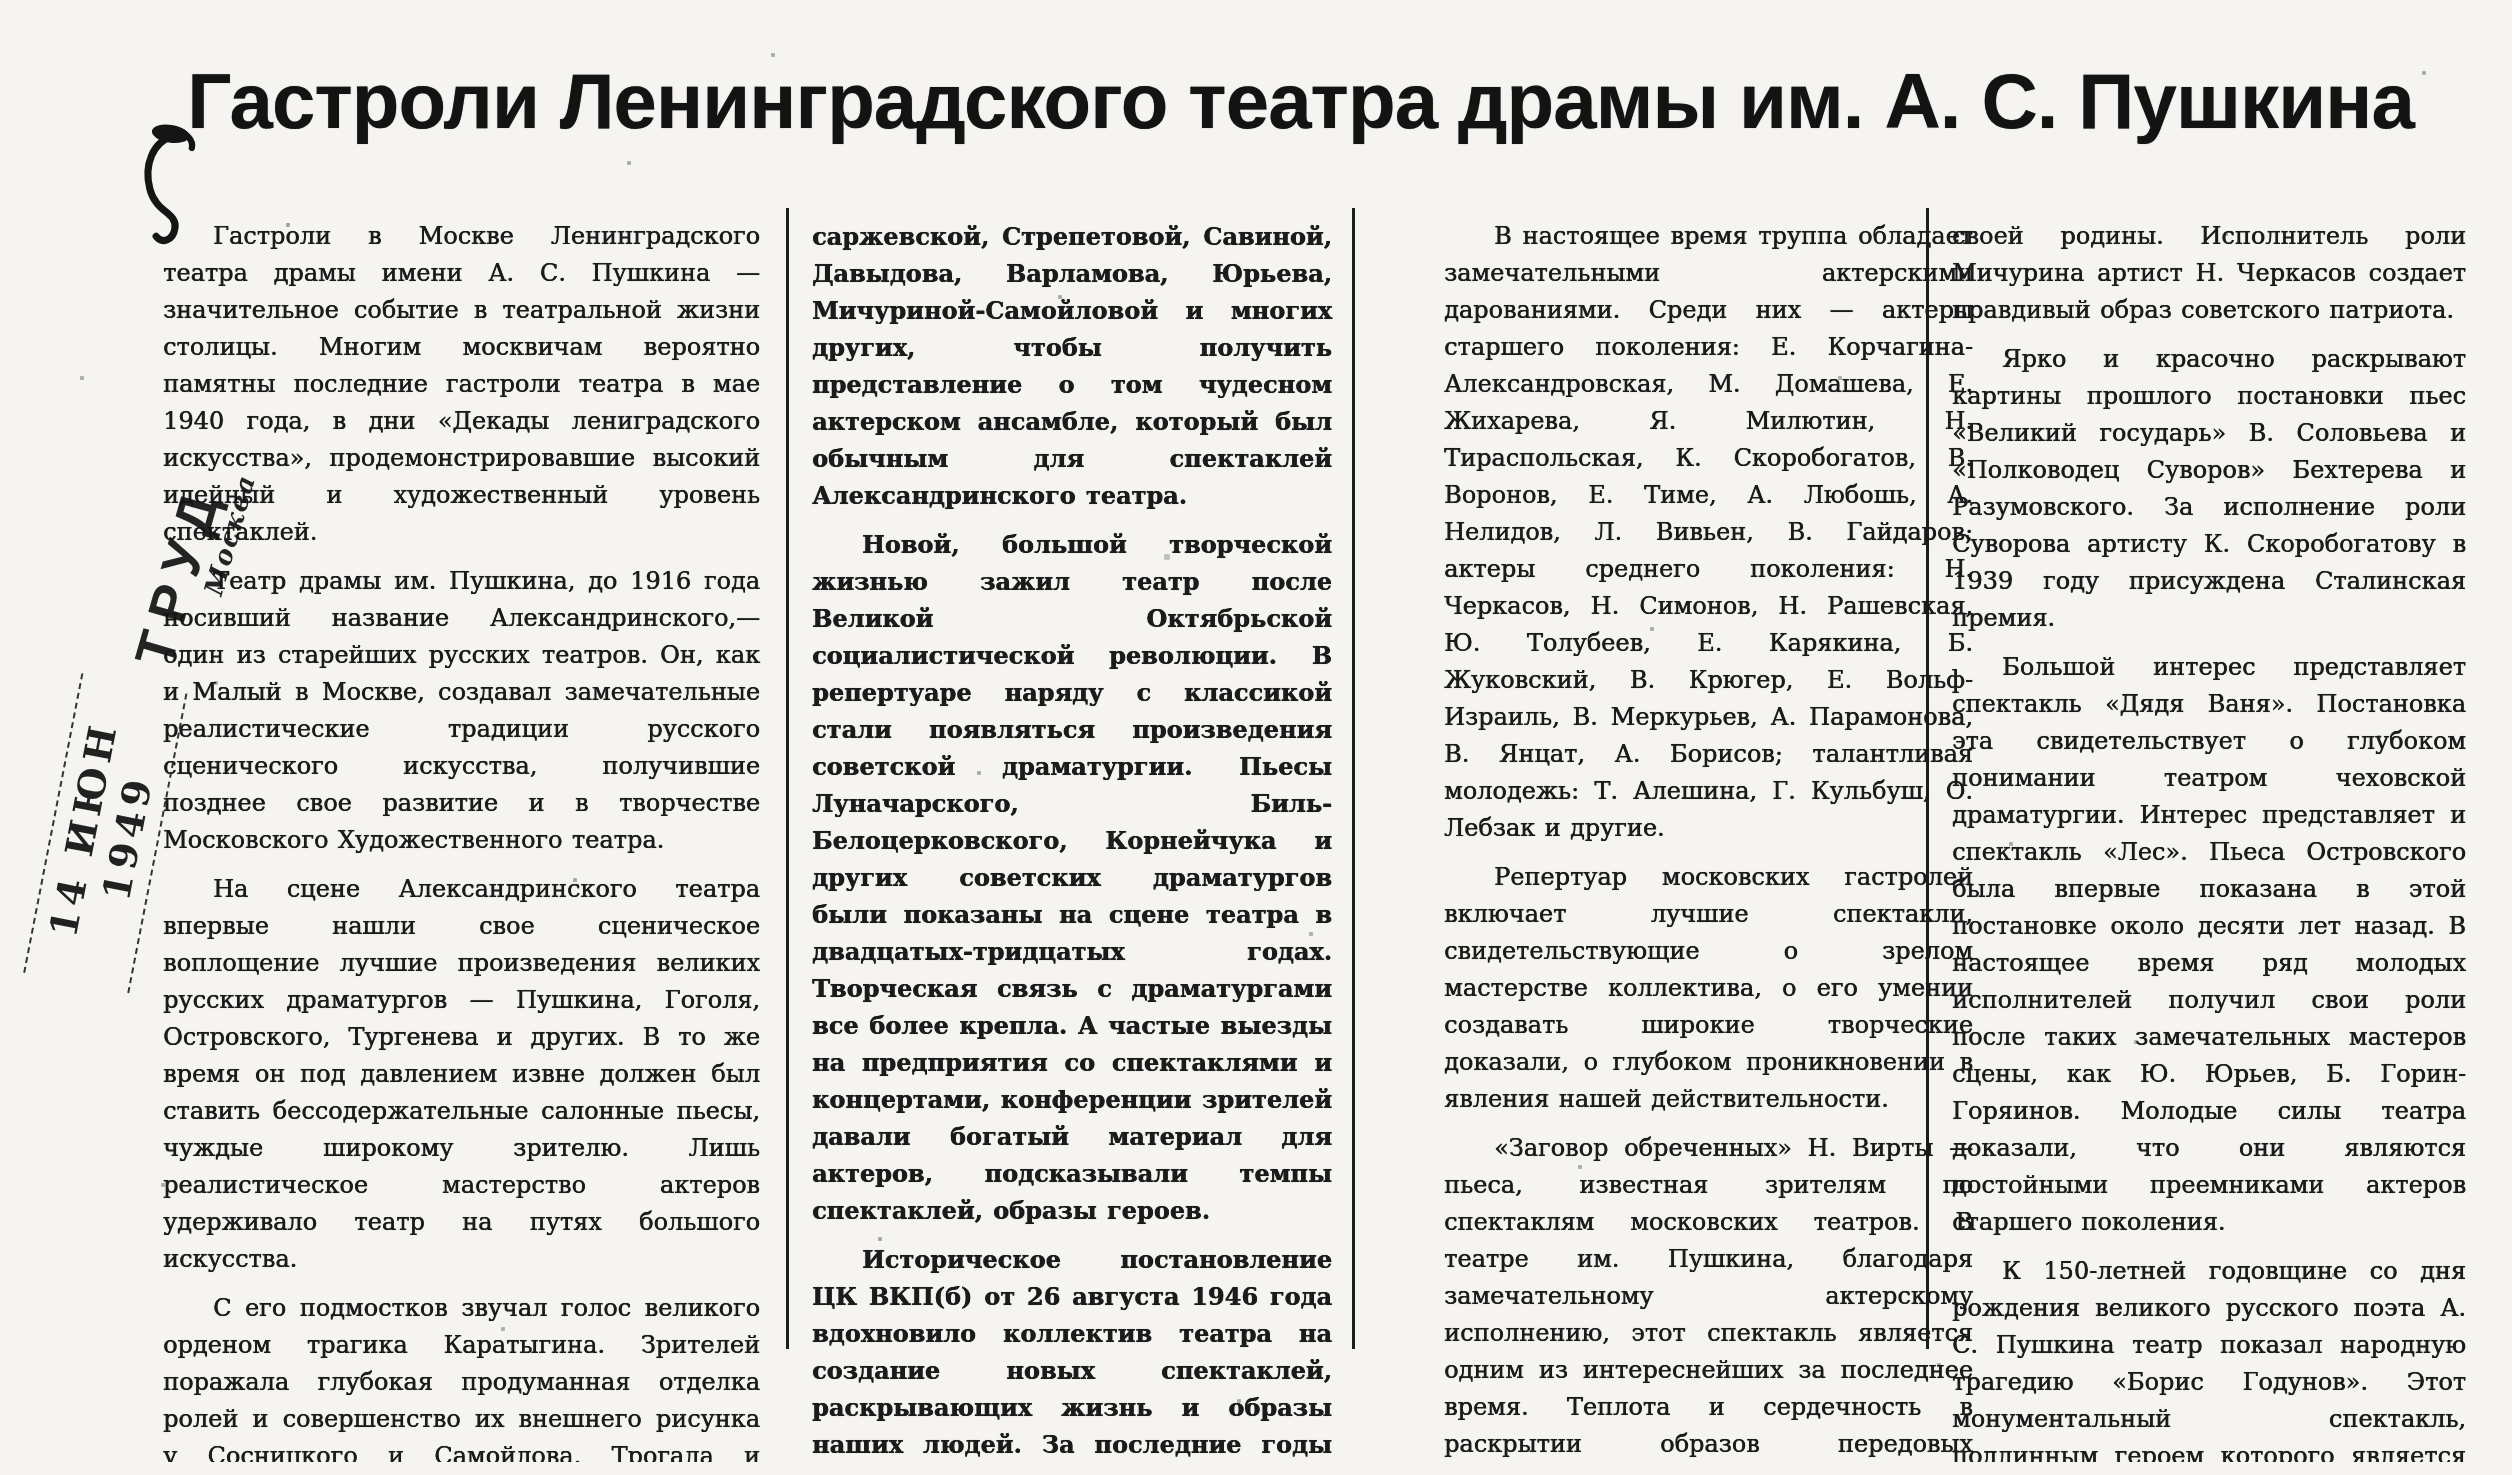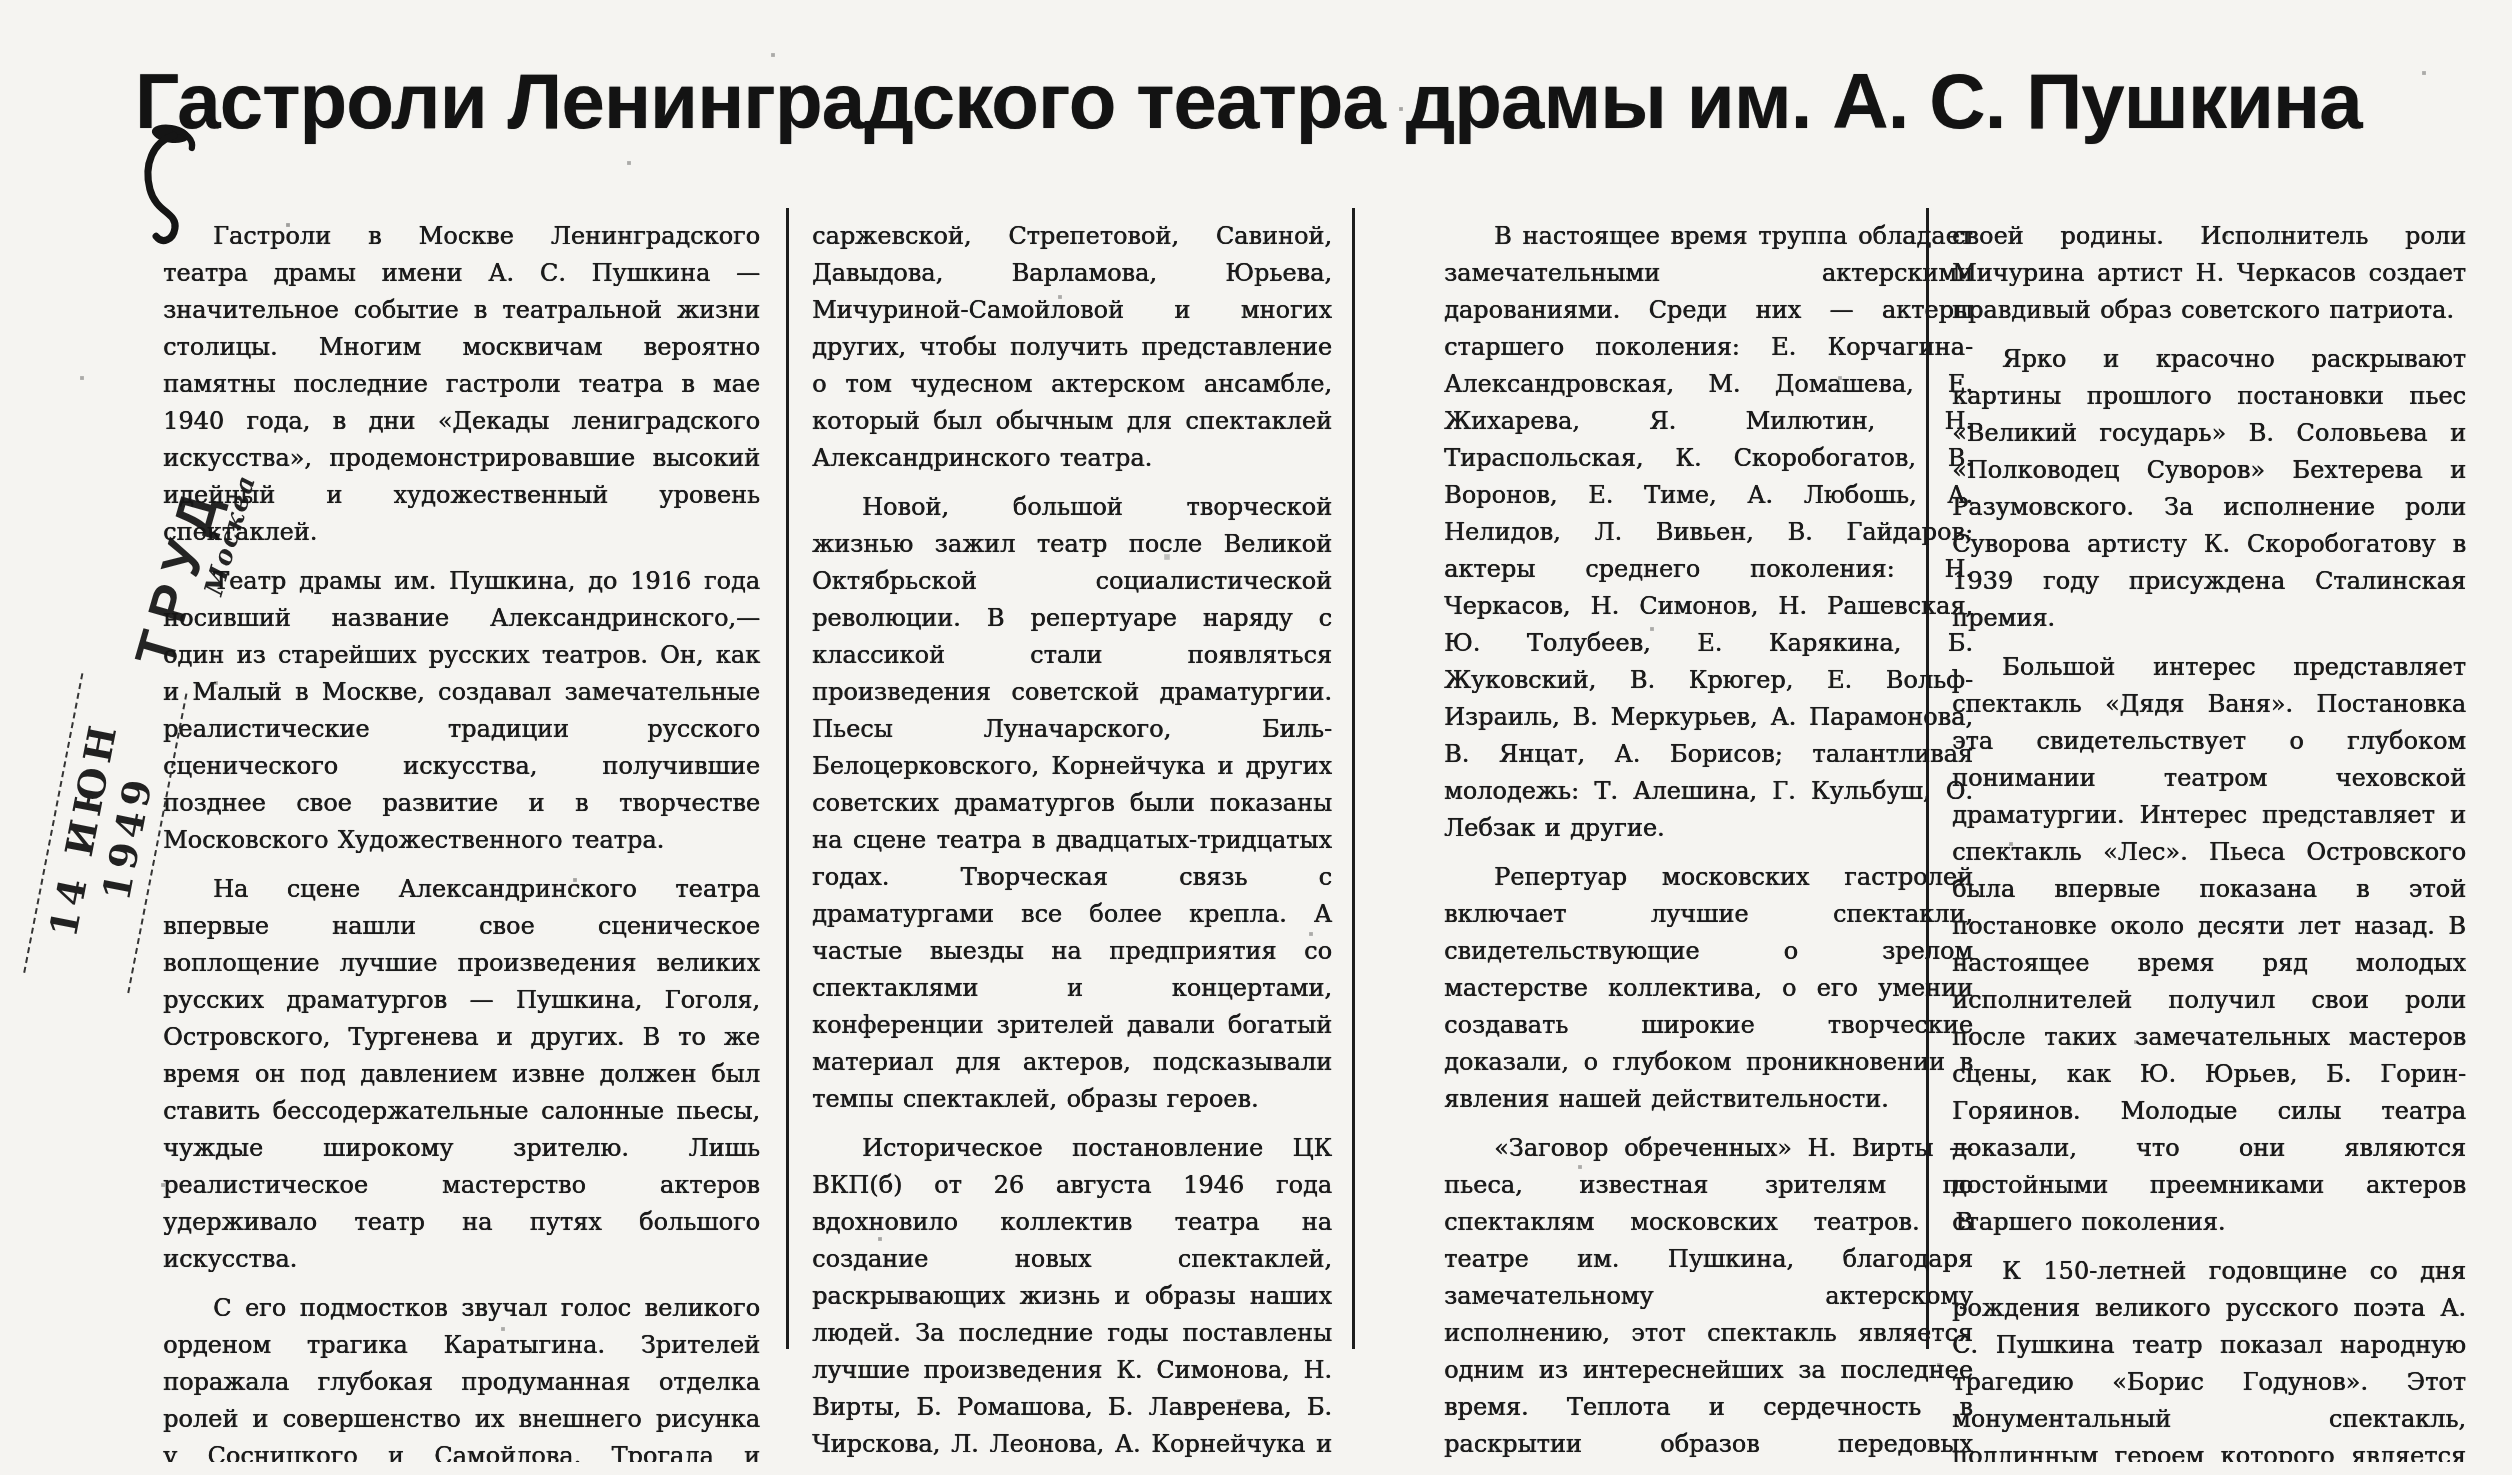--- a/index.html
+++ b/index.html
@@ -1,31 +1,31 @@
 <!DOCTYPE html>
 <html style="--paper: #f5f4f1; --ink: #1b1b1b;font-size:14.4px"><head>
 <meta charset="utf-8">
 <style>
   :root { --paper:#f5f4f1; --ink:#1b1b1b; }
   html,body { margin:0; padding:0; }
   body { width:2512px; height:1475px; background:var(--paper); overflow:hidden;
          font-family:"DejaVu Serif", serif; color:var(--ink); }
   .page { position:relative; width:2512px; height:1475px; background:var(--paper); overflow:hidden; }
 
-  .headline { position:absolute; left:135px; top:56px; width:2279px; text-align:left;
+  .headline { position:absolute; left:135px; top:56px; width:2279px; text-align:right;
               font-family:"Liberation Sans", sans-serif; font-weight:bold;
               font-size:78px; letter-spacing:-0.9px; color:#131313; white-space:nowrap;
               text-shadow:0 0 0.9px rgba(0,0,0,.55); }
 
   .col { position:absolute; top:206px; height:1256px; overflow:hidden;
          font-size:24px; line-height:37px; text-align:justify;
          text-shadow:0.4px 0 0 currentColor, 0 0 0.9px rgba(0,0,0,.45);
          word-spacing:1.8px; }
   .col-1 { left:151px;  width:621px; }
-  .col-2 { left:800px;  width:544px; }
+  .col-2 { left:800px;  width:544px;font-weight:bold; }
   .col-3 { left:1432px; width:553px; }
   .col-4 { left:1940px; width:538px; }
   .p { margin:12px; text-indent:50px; }
   .p.cont { text-indent:0; }
 
   .rule { position:absolute; top:208px; height:1141px; width:2.7px; background:#1d1d1d; }
   .rule-1 { left:786px; } .rule-2 { left:1352px; } .rule-3 { left:1926px; }
 
   .stamp-pub { position:absolute; left:61px; top:538px; width:260px;
                transform:rotate(-74deg); transform-origin:center;

